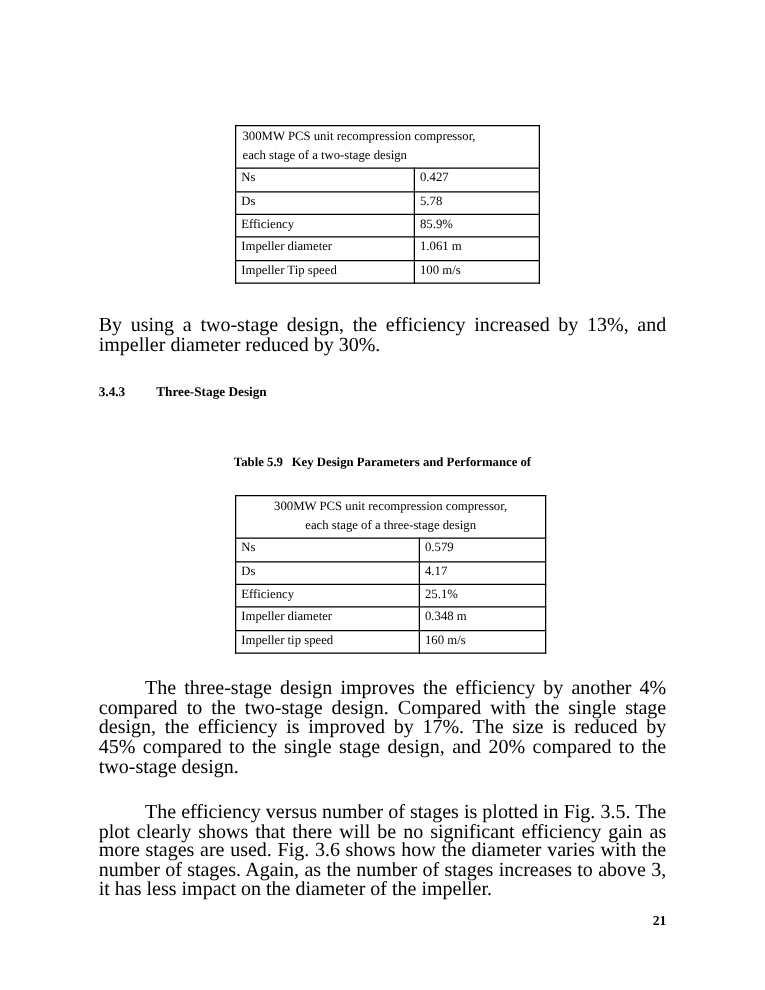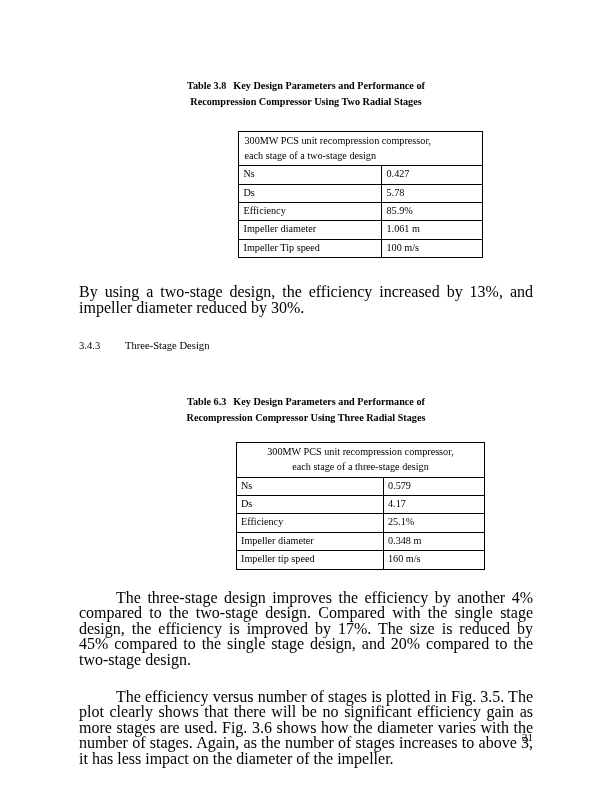--- a/index.html
+++ b/index.html
@@ -39,21 +39,21 @@
     text-align: center;
     margin: 0;
   }
   .table-caption .cap-line {
     display: block;
     white-space: nowrap;
   }
   .cap-gap { display: inline-block; width: 7px; }
 
   
-  .tbl-wrap { display: flex; justify-content: center; }
+  .tbl-wrap { display: flex; }
   .tbl-wrap.t38 { padding-left: 109px; }
   .tbl-wrap.t39 { padding-left: 109px; }
 
   table.data {
     border-collapse: collapse;
     font-size: 10.2px;
     table-layout: fixed;
   }
   table.data td {
     border: 1px solid #000000;
@@ -81,21 +81,21 @@
     font-size: 16px;
     line-height: 15.6px;
     text-align: justify;
     text-justify: inter-word;
     margin: 0;
   }
   p.indent { text-indent: 37px; }
 
   h3.section {
     font-size: 10.6px;
-    font-weight: normal;
+    font-weight: bold;
     margin: 0;
     line-height: 14px;
   }
   h3.section .num { display: inline-block; width: 46px; }
 
   .sp-a { height: 22px; }
   .sp-b { height: 17px; }
   .sp-c { height: 26px; }
   .sp-d { height: 24px; }
   .sp-e { height: 24px; }
@@ -103,34 +103,29 @@
   .sp-g { height: 20px; }
   .sp-h { height: 21px; }
 
   .page-number {
     position: absolute;
     left: 0;
     top: 731px;
     width: 533px;
     text-align: right;
     font-size: 10.9px;
+    font-weight: bold;
   }
 </style>
 </head>
 <body>
 
 <div class="page">
   <div class="content">
 
-    <div class="table-caption">
-      <span class="cap-line">
-        <span>Table 3.8</span><span class="cap-gap"></span><span>Key Design Parameters and Performance of</span>
-      </span>
-      <span class="cap-line">Recompression Compressor Using Two Radial Stages</span>
-    </div>
 
     <div class="sp-a"></div>
 
     <div class="tbl-wrap t38">
       <table class="data t38">
         <colgroup>
             <col class="c1">
             <col class="c2">
           </colgroup>
         <tbody>
@@ -174,23 +169,22 @@
       <span class="num">3.4.3</span><span>Three-Stage Design</span>
     </h3>
 
     <div class="sp-b"></div>
 
 
     <div class="sp-e"></div>
 
     <div class="table-caption">
       <span class="cap-line">
-        <span>Table 6.3</span><span class="cap-gap"></span><span>Key Design Parameters and Performance of</span>
+        <span>Table 5.9</span><span class="cap-gap"></span><span>Key Design Parameters and Performance of</span>
       </span>
-      <span class="cap-line">Recompression Compressor Using Three Radial Stages</span>
     </div>
 
     <div class="sp-f"></div>
 
     <div class="tbl-wrap t39">
       <table class="data t39">
         <colgroup>
             <col class="c1">
             <col class="c2">
           </colgroup>

